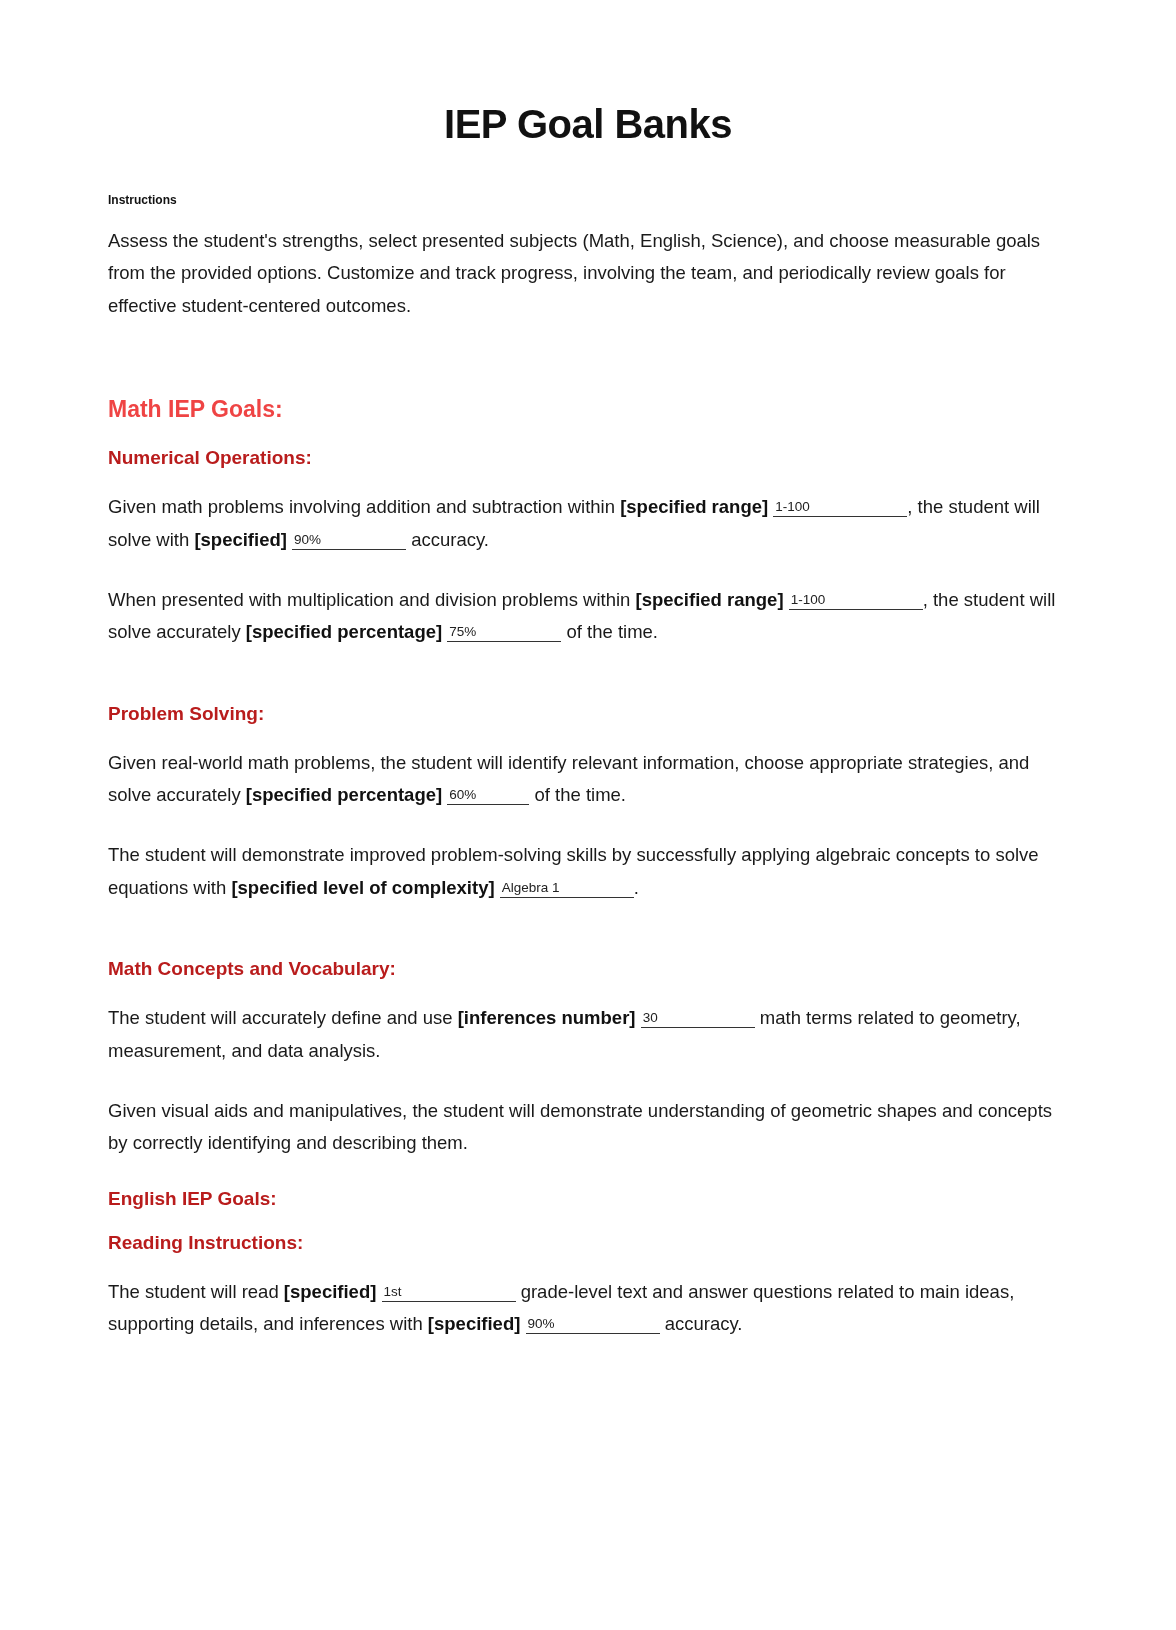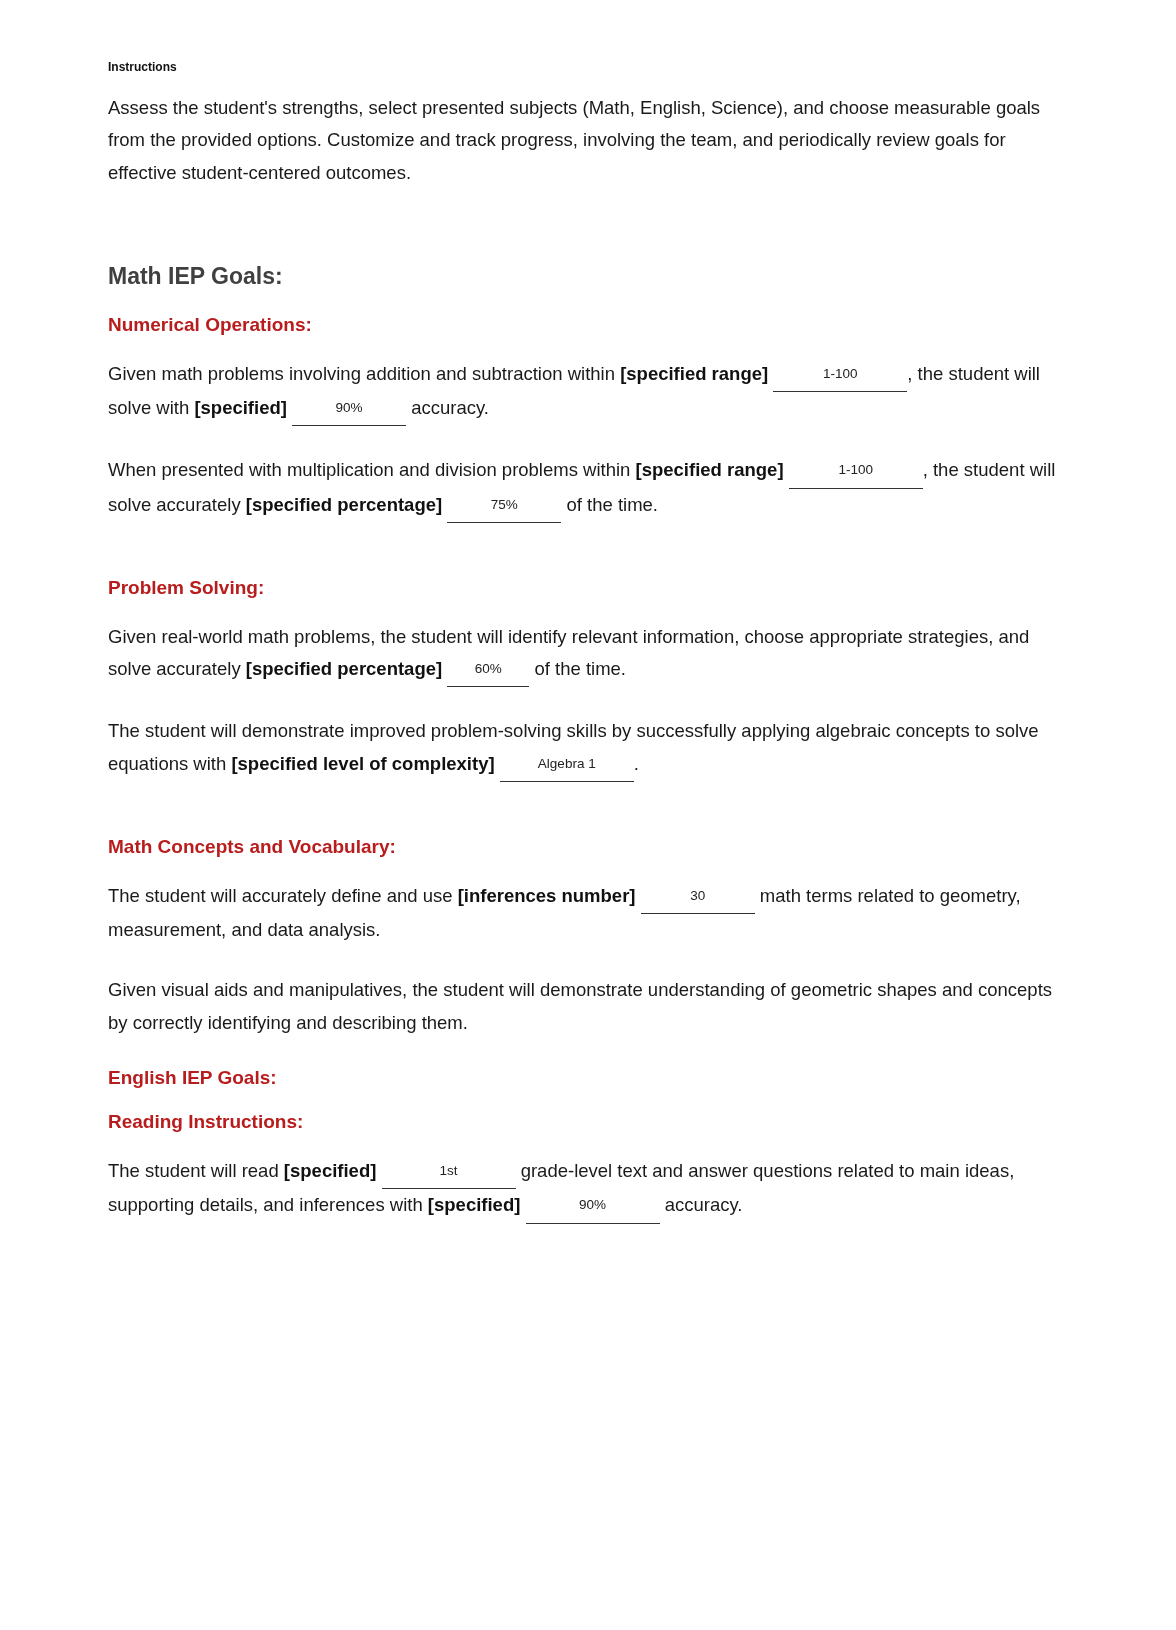--- a/index.html
+++ b/index.html
@@ -32,21 +32,21 @@
   h2.section-heading {
     font-size: 12px;
     font-weight: bold;
     margin: 0 0 18px 0;
     color: #111;
   }
   h3.major-heading {
     font-size: 23px;
     font-weight: bold;
     margin: 0 0 24px 0;
-    color: #404040;
+    color: #ef4444;
   }
   h4.sub-heading {
     font-size: 19px;
     font-weight: bold;
     margin: 0 0 22px 0;
     color: #b91c1c;
   }
   p.body-text {
     font-size: 18.5px;
     line-height: 1.75;
@@ -57,37 +57,38 @@
     margin-bottom: 22px;
   }
   .gap-lg { height: 46px; }
   .gap-md { height: 26px; }
   b, .bold { font-weight: bold; color: #111; }
   .fill {
     display: inline-block;
     position: relative;
     border-bottom: 1.4px solid #333;
     min-width: 96px;
-    text-align: center;
+    text-align: left;
     font-size: 13.5px;
     line-height: 1.05;
     vertical-align: 2px;
-    padding: 0 2px 10px 2px;
+    padding: 0 2px 2px 2px;
     color: #222;
     white-space: nowrap;
   }
   .fill.w-sm { min-width: 78px; }
   .fill.w-md { min-width: 110px; }
   .fill.w-lg { min-width: 130px; }
 </style>
 </head>
 <body>
 
 <div class="page">
 
+  <h1 class="doc-title">IEP Goal Banks</h1>
 
   <h2 class="section-heading">Instructions</h2>
   <p class="body-text">Assess the student's strengths, select presented subjects (Math, English, Science), and choose measurable goals from the provided options. Customize and track progress, involving the team, and periodically review goals for effective student-centered outcomes.</p>
 
   <div class="gap-lg"></div>
 
   <h3 class="major-heading">Math IEP Goals:</h3>
 
   <h4 class="sub-heading">Numerical Operations:</h4>
 

